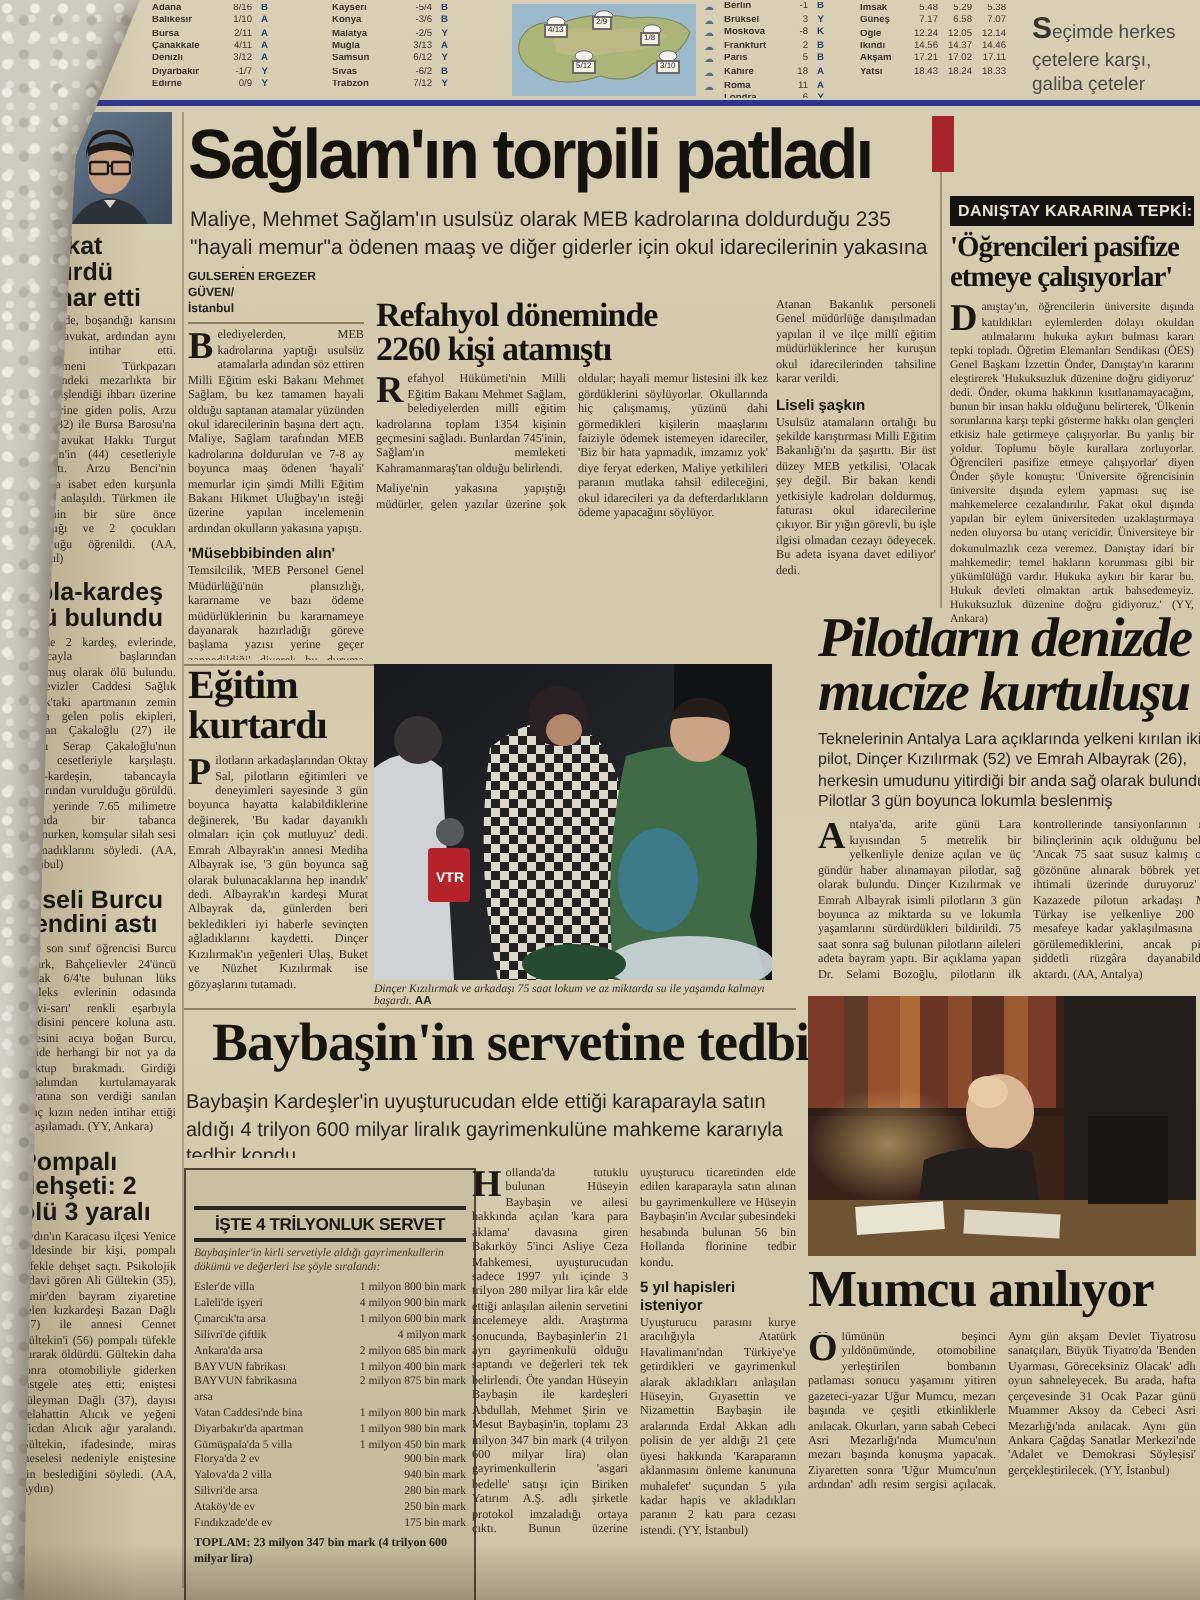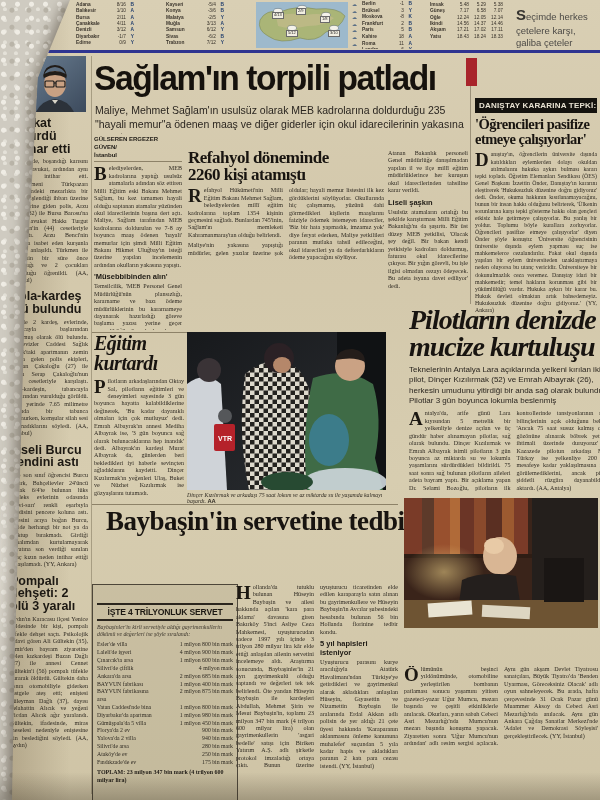--- a/index.html
+++ b/index.html
@@ -330,21 +330,21 @@
   <div class="hr" style="left:92px;top:332px;width:292px;"></div>
 
   <div class="vr" style="left:470px;top:86px;height:218px;"></div>
   <div class="abs" style="left:475px;top:86px;width:122px;height:220px;margin-top:12px;">
     <div class="kicker">DANIŞTAY KARARINA TEPKİ:</div>
     <h2 class="serifhead" style="font-size:14.5px;margin:4px 0;line-height:1.05;">'Öğrencileri pasifize etmeye çalışıyorlar'</h2>
     <p class="body dropcap" style="font-size:5.8px;">Danıştay'ın, öğrencilerin üniversite dışında katıldıkları eylemlerden dolayı okuldan atılmalarını hukuka aykırı bulması kararı tepki topladı. Öğretim Elemanları Sendikası (ÖES) Genel Başkanı İzzettin Önder, Danıştay'ın kararını eleştirerek 'Hukuksuzluk düzenine doğru gidiyoruz' dedi. Önder, okuma hakkının kısıtlanamayacağını, bunun bir insan hakkı olduğunu belirterek, 'Ülkenin sorunlarına karşı tepki gösterme hakkı olan gençleri etkisiz hale getirmeye çalışıyorlar. Bu yanlış bir yoldur. Toplumu böyle kurallara zorluyorlar. Öğrencileri pasifize etmeye çalışıyorlar' diyen Önder şöyle konuştu: 'Üniversite öğrencisinin üniversite dışında eylem yapması suç ise mahkemelerce cezalandırılır. Fakat okul dışında yapılan bir eylem üniversiteden uzaklaştırmaya neden oluyorsa bu utanç vericidir. Üniversiteye bir dokunulmazlık ceza veremez. Danıştay idari bir mahkemedir; temel hakların korunması gibi bir yükümlülüğü vardır. Hukuka aykırı bir karar bu. Hukuk devleti olmaktan artık bahsedemeyiz. Hukuksuzluk düzenine doğru gidiyoruz.' (YY, Ankara)</p>
   </div>
 
   <div class="abs" style="left:94px;top:334px;width:90px;height:172px;">
-    <h2 class="serifhead" style="font-style:italic;font-size:20px;margin:0 0 5px 0;">Eğitim kurtardı</h2>
+    <h2 class="serifhead" style="font-size:20px;margin:0 0 5px 0;">Eğitim kurtardı</h2>
     <p class="body dropcap">Pilotların arkadaşlarından Oktay Sal, pilotların eğitimleri ve deneyimleri sayesinde 3 gün boyunca hayatta kalabildiklerine değinerek, 'Bu kadar dayanıklı olmaları için çok mutluyuz' dedi. Emrah Albayrak'ın annesi Mediha Albayrak ise, '3 gün boyunca sağ olarak bulunacaklarına hep inandık' dedi. Albayrak'ın kardeşi Murat Albayrak da, günlerden beri bekledikleri iyi haberle sevinçten ağladıklarını kaydetti. Dinçer Kızılırmak'ın yeğenleri Ulaş, Buket ve Nüzhet Kızılırmak ise gözyaşlarını tutamadı.</p>
   </div>
 
   <div class="abs" style="left:187px;top:332px;width:199px;height:158px;">
     <svg width="199" height="158" viewBox="0 0 199 158">
       <defs>
         <linearGradient id="bgd" x1="0" y1="0" x2="1" y2="1">
               <stop offset="0" stop-color="#17191c"></stop>
               <stop offset="1" stop-color="#2c2f33"></stop>
             </linearGradient>
@@ -381,20 +381,21 @@
     <h1 class="serifhead" style="font-style:italic;font-size:28px;margin:0;letter-spacing:-1px;">Pilotların denizde mucize kurtuluşu</h1>
     <p style="font-family:Liberation Sans, sans-serif;font-size:8px;line-height:1.3;color:#2b2620;margin:4px 0;">Teknelerinin Antalya Lara açıklarında yelkeni kırılan iki pilot, Dinçer Kızılırmak (52) ve Emrah Albayrak (26), herkesin umudunu yitirdiği bir anda sağ olarak bulundu. Pilotlar 3 gün boyunca lokumla beslenmiş</p>
     <div class="cols2" style="height:96px;overflow:hidden;">
       <p class="body dropcap">Antalya'da, arife günü Lara kıyısından 5 metrelik bir yelkenliyle denize açılan ve üç gündür haber alınamayan pilotlar, sağ olarak bulundu. Dinçer Kızılırmak ve Emrah Albayrak isimli pilotların 3 gün boyunca az miktarda su ve lokumla yaşamlarını sürdürdükleri bildirildi. 75 saat sonra sağ bulunan pilotların aileleri adeta bayram yaptı. Bir açıklama yapan Dr. Selami Bozoğlu, pilotların ilk kontrollerinde tansiyonlarının normal, bilinçlerinin açık olduğunu belirterek, 'Ancak 75 saat susuz kalmış olmaları gözönüne alınarak böbrek yetmezliği ihtimali üzerinde duruyoruz' dedi. Kazazede pilotun arkadaşı Mustafa Türkay ise yelkenliye 200 metre mesafeye kadar yaklaşılmasına rağmen görülemediklerini, ancak pilotların şiddetli rüzgâra dayanabildiklerini aktardı. (AA, Antalya)</p>
     </div>
   </div>
 
   <div class="hr" style="left:92px;top:504px;width:306px;"></div>
 
   <div class="abs serifhead" style="left:106px;top:508px;width:312px;height:34px;font-size:27px;">Baybaşin'in servetine tedbir</div>
+  <div class="abs" style="left:93px;top:545px;width:310px;height:34px;font-family:'Liberation Sans',sans-serif;font-size:10px;line-height:1.35;color:#2b2620;">Baybaşin Kardeşler'in uyuşturucudan elde ettiği karaparayla satın aldığı 4 trilyon 600 milyar liralık gayrimenkulüne mahkeme kararıyla tedbir kondu</div>
 
   <div class="abs servet" style="left:92px;top:584px;width:136px;height:206px;">
     <div class="servet-title">İŞTE 4 TRİLYONLUK SERVET</div>
     <div class="servet-intro">Baybaşinler'in kirli servetiyle aldığı gayrimenkullerin dökümü ve değerleri ise şöyle sıralandı:</div>
     <div>
 
     <div class="srow">
             <span class="sl">Esler'de villa</span>
             <span class="sv">1 milyon 800 bin mark</span>
           </div>
@@ -487,19 +488,20 @@
       <ellipse cx="40" cy="74" rx="40" ry="28" fill="url(#glow)"></ellipse>
       <ellipse cx="96" cy="58" rx="17" ry="19" fill="#d9b694"></ellipse>
       <ellipse cx="90" cy="48" rx="10" ry="8" fill="#e8caa6"></ellipse>
       <path d="M58,82 Q80,72 112,78 L120,130 L52,130 Z" fill="#241f1d"></path>
       <rect x="0" y="102" width="194" height="28" fill="#6e5433"></rect>
       <rect x="24" y="104" width="44" height="14" fill="#e9e4d2" transform="rotate(-4 46 111)"></rect>
       <rect x="78" y="108" width="48" height="12" fill="#ddd6c2" transform="rotate(3 102 114)"></rect>
       <rect x="140" y="60" width="40" height="44" fill="#1a1614"></rect>
     </svg>
   </div>
+  <div class="abs serifhead" style="left:404px;top:632px;width:194px;height:32px;font-size:26px;">Mumcu anılıyor</div>
   <div class="abs cols2" style="left:404px;top:666px;width:194px;height:126px;">
     <p class="body dropcap">Ölümünün beşinci yıldönümünde, otomobiline yerleştirilen bombanın patlaması sonucu yaşamını yitiren gazeteci-yazar Uğur Mumcu, mezarı başında ve çeşitli etkinliklerle anılacak. Okurları, yarın sabah Cebeci Asri Mezarlığı'nda Mumcu'nun mezarı başında konuşma yapacak. Ziyaretten sonra 'Uğur Mumcu'nun ardından' adlı resim sergisi açılacak. Aynı gün akşam Devlet Tiyatrosu sanatçıları, Büyük Tiyatro'da 'Benden Uyarması, Göreceksiniz Olacak' adlı oyun sahneleyecek. Bu arada, hafta çerçevesinde 31 Ocak Pazar günü Muammer Aksoy da Cebeci Asri Mezarlığı'nda anılacak. Aynı gün Ankara Çağdaş Sanatlar Merkezi'nde 'Adalet ve Demokrasi Söyleşisi' gerçekleştirilecek. (YY, İstanbul)</p>
   </div>
 
 </div>
 </div>
 <div class="bottom-shade"></div>
 
 </body></html>

